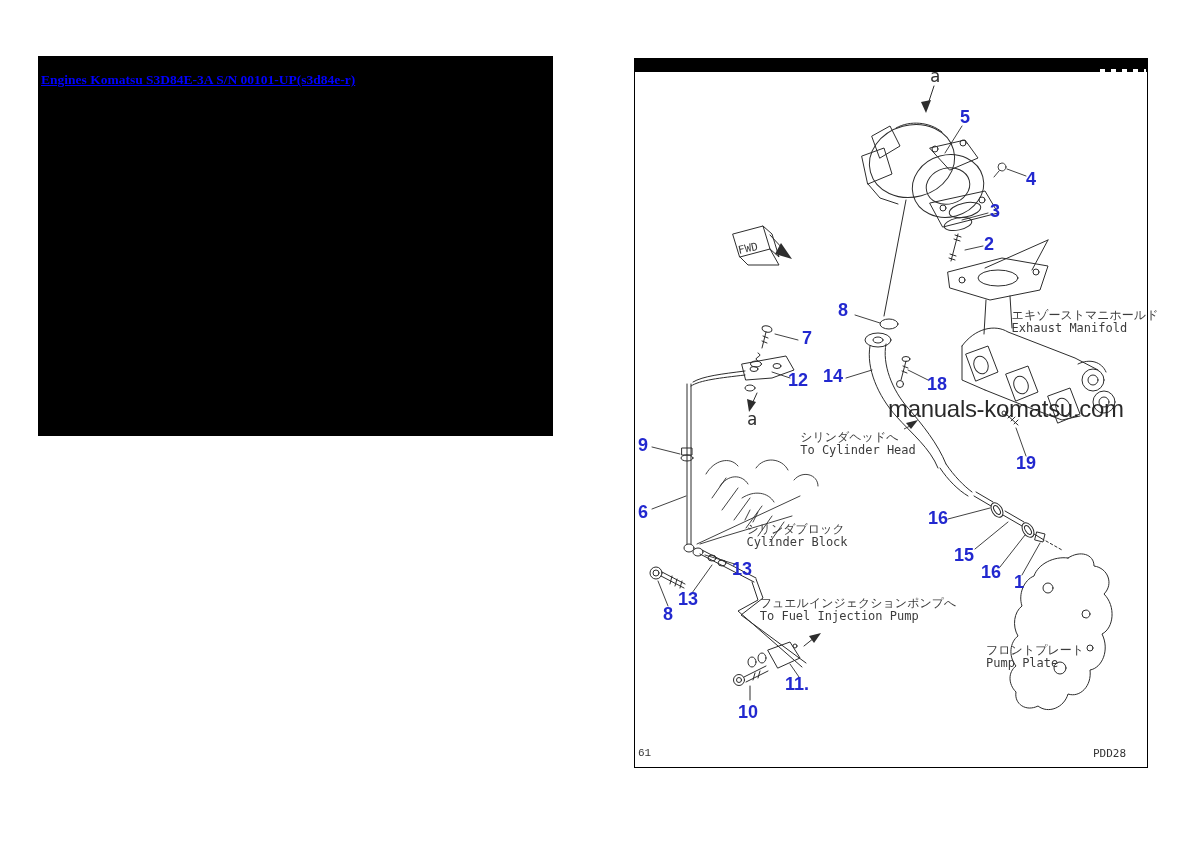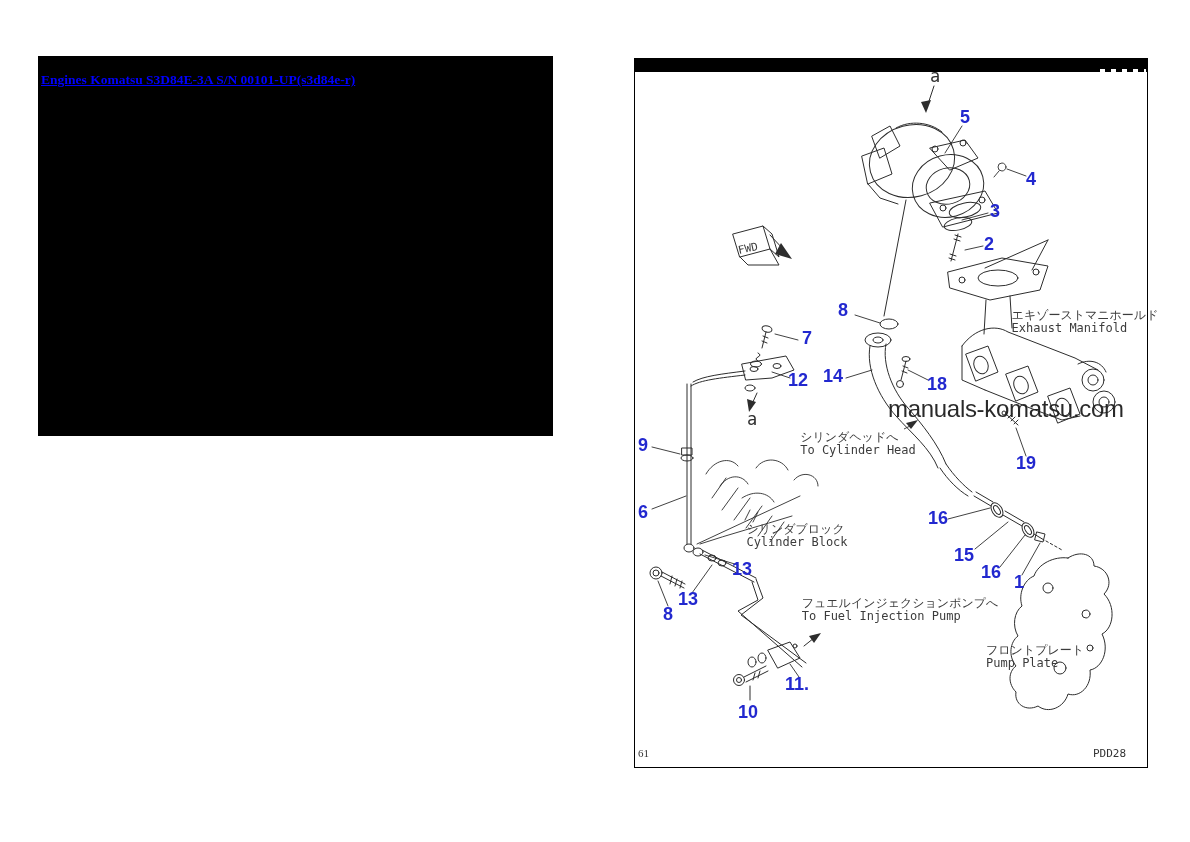--- a/index.html
+++ b/index.html
@@ -34,21 +34,21 @@
   
   .lbl{position:absolute;transform:translateX(-50%);text-align:left;color:#3c3c3c;
        font-family:"DejaVu Sans Mono",monospace;font-size:12px;line-height:13px;
        white-space:nowrap;z-index:3;}
 
   
   #watermark{position:absolute;left:888px;top:367px;font-size:24px;color:#1e1e1e;
              font-family:"Liberation Sans",sans-serif;letter-spacing:-0.3px;opacity:.95;z-index:5;}
 
   
-  #page-num{position:absolute;left:638px;top:719px;font-family:Liberation Serif, serif;
+  #page-num{position:absolute;left:638px;top:719px;font-family:Liberation Mono, monospace;
             font-size:11px;color:#333;z-index:4;}
   #plate-code{position:absolute;left:1093px;top:719px;width:52px;text-align:left;
             font-family:"DejaVu Sans Mono",monospace;font-size:11px;color:#333;z-index:4;}
 </style>
 </head>
 <body>
 
 <div id="stage">
 
   <div id="banner">
@@ -324,21 +324,21 @@
     <div>Exhaust Manifold</div>
   </div>
   <div class="lbl" style="left:858px;top:403px">
     <div>シリンダヘッドへ</div>
     <div>To Cylinder Head</div>
   </div>
   <div class="lbl" style="left:797px;top:495px">
     <div>シリンダブロック</div>
     <div>Cylinder Block</div>
   </div>
-  <div class="lbl" style="left:900px;top:569px">
+  <div class="lbl" style="left:858px;top:569px">
     <div>フュエルインジェクションポンプへ</div>
     <div>To Fuel Injection Pump</div>
   </div>
   <div class="lbl" style="left:1035px;top:616px">
     <div>フロントプレート</div>
     <div>Pump Plate</div>
   </div>
 
   <div id="watermark">manuals-komatsu.com</div>
 

